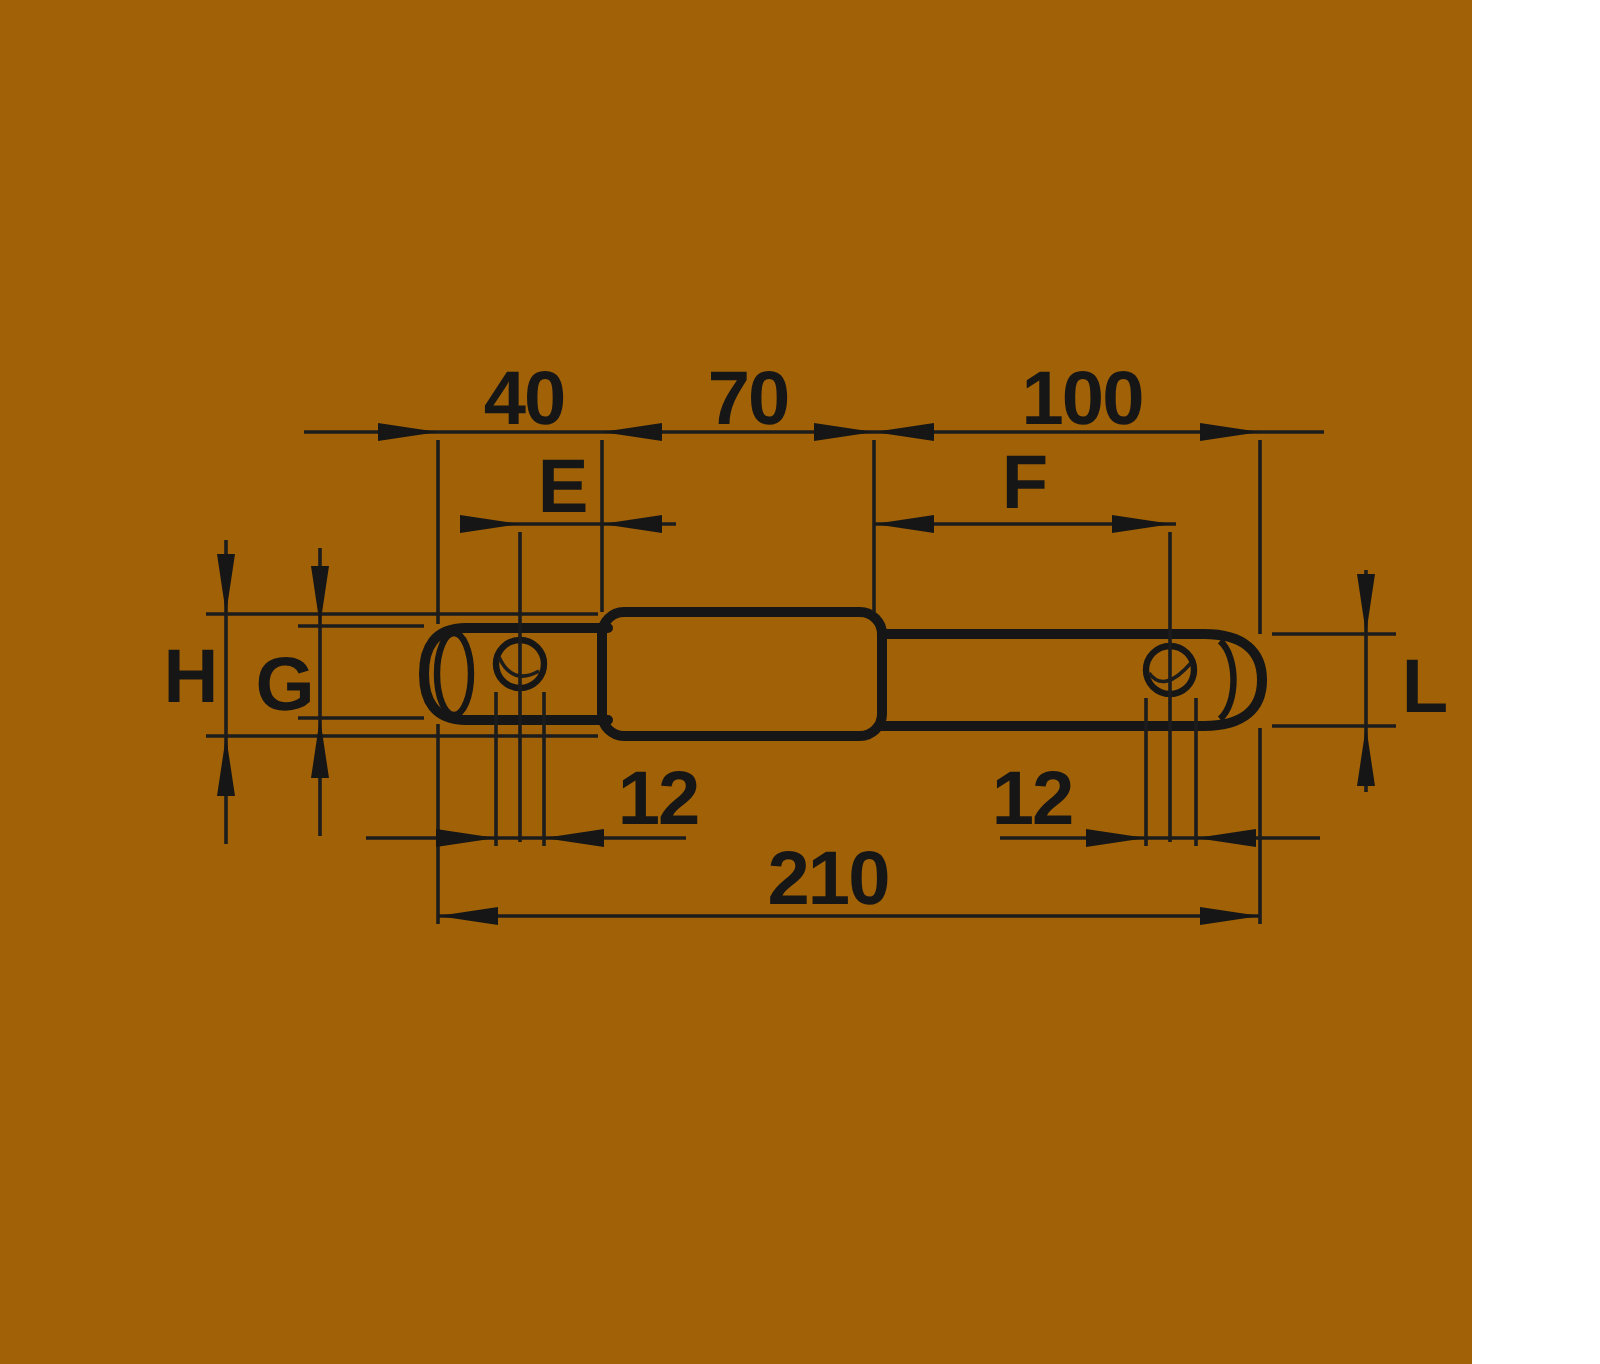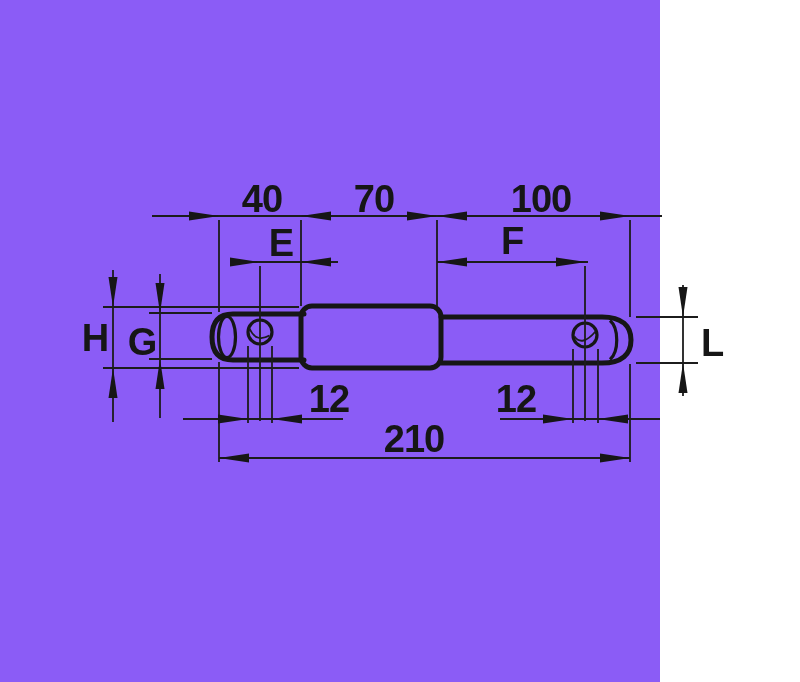--- a/index.html
+++ b/index.html
@@ -6,23 +6,23 @@
     margin: 0;
     padding: 0;
     background: #ffffff;
     width: 800px;
     height: 682px;
     overflow: hidden;
     font-family: "Liberation Sans", sans-serif;
   }
   .canvas-wrap {
     position: relative;
-    width: 660px;
+    width: 736px;
     height: 682px;
-    background: #8b5cf6;
+    background: #a16207;
   }
   svg { display: block; }
   .dim-label {
     font-family: "Liberation Sans", sans-serif;
     font-weight: bold;
     font-size: 38px;
     letter-spacing: -1px;
     fill: #161616;
   }
   .outline { stroke: #161616; stroke-width: 5; fill: none; stroke-linecap: round; }

